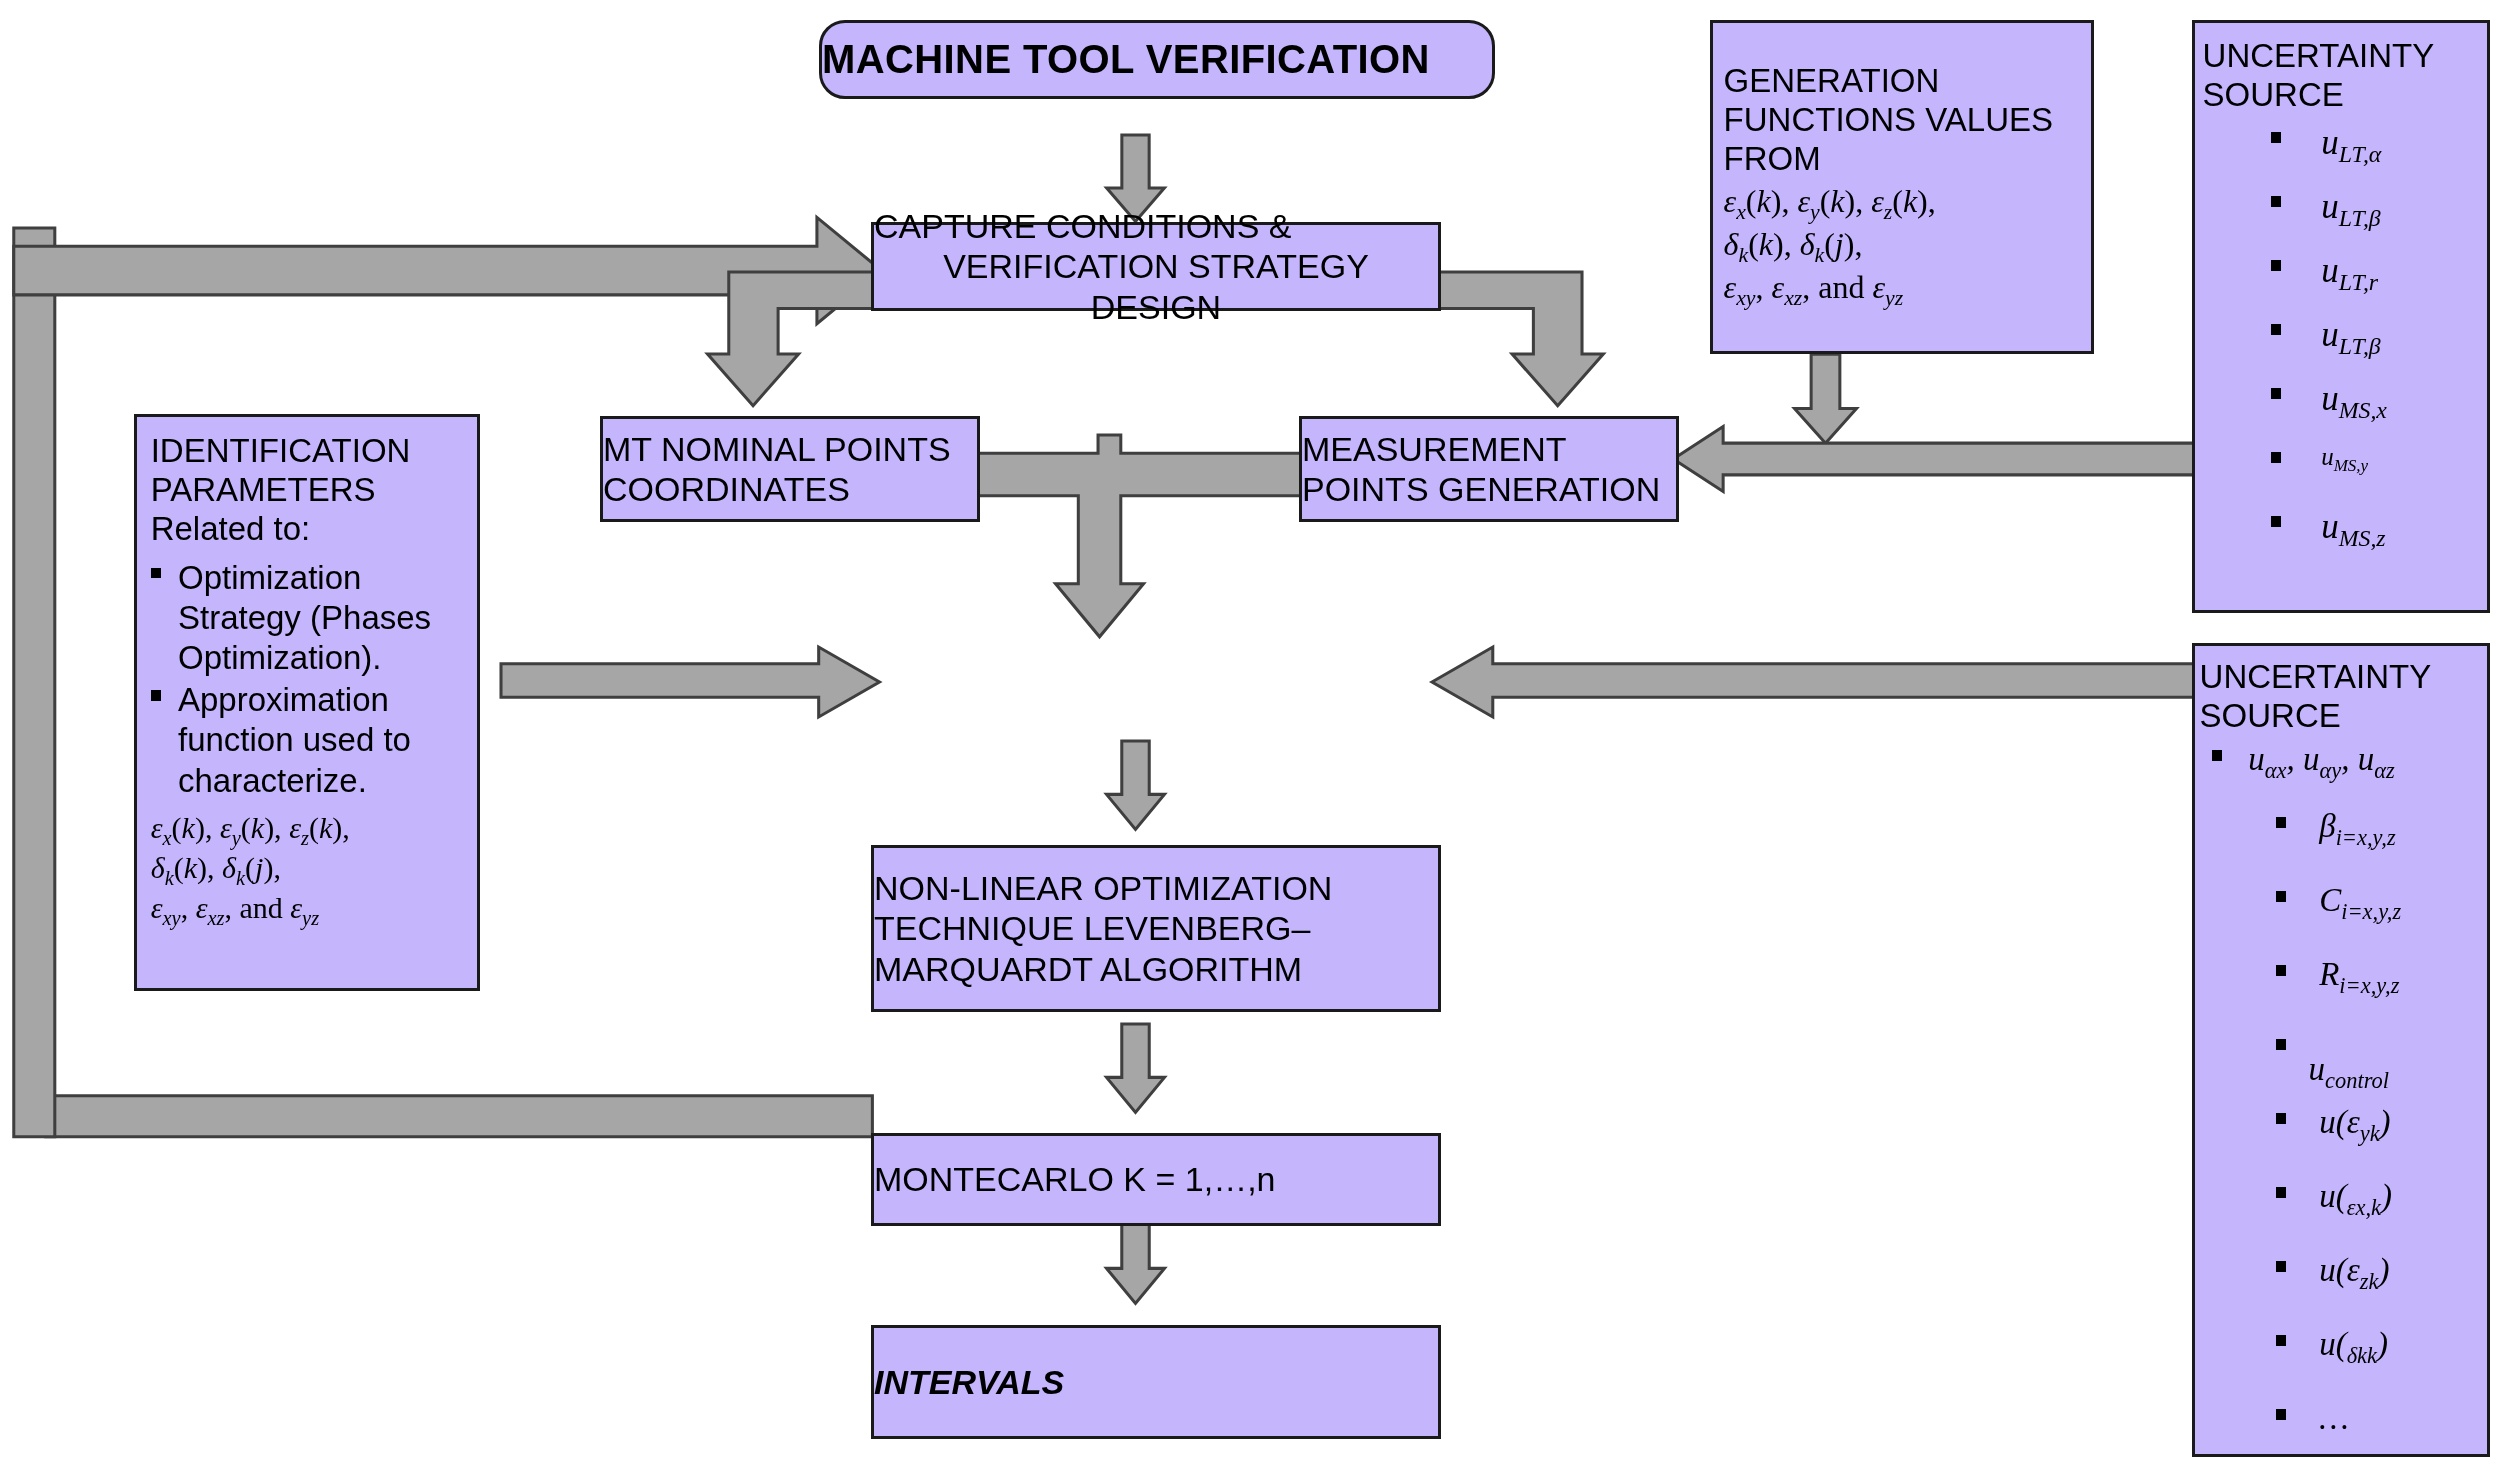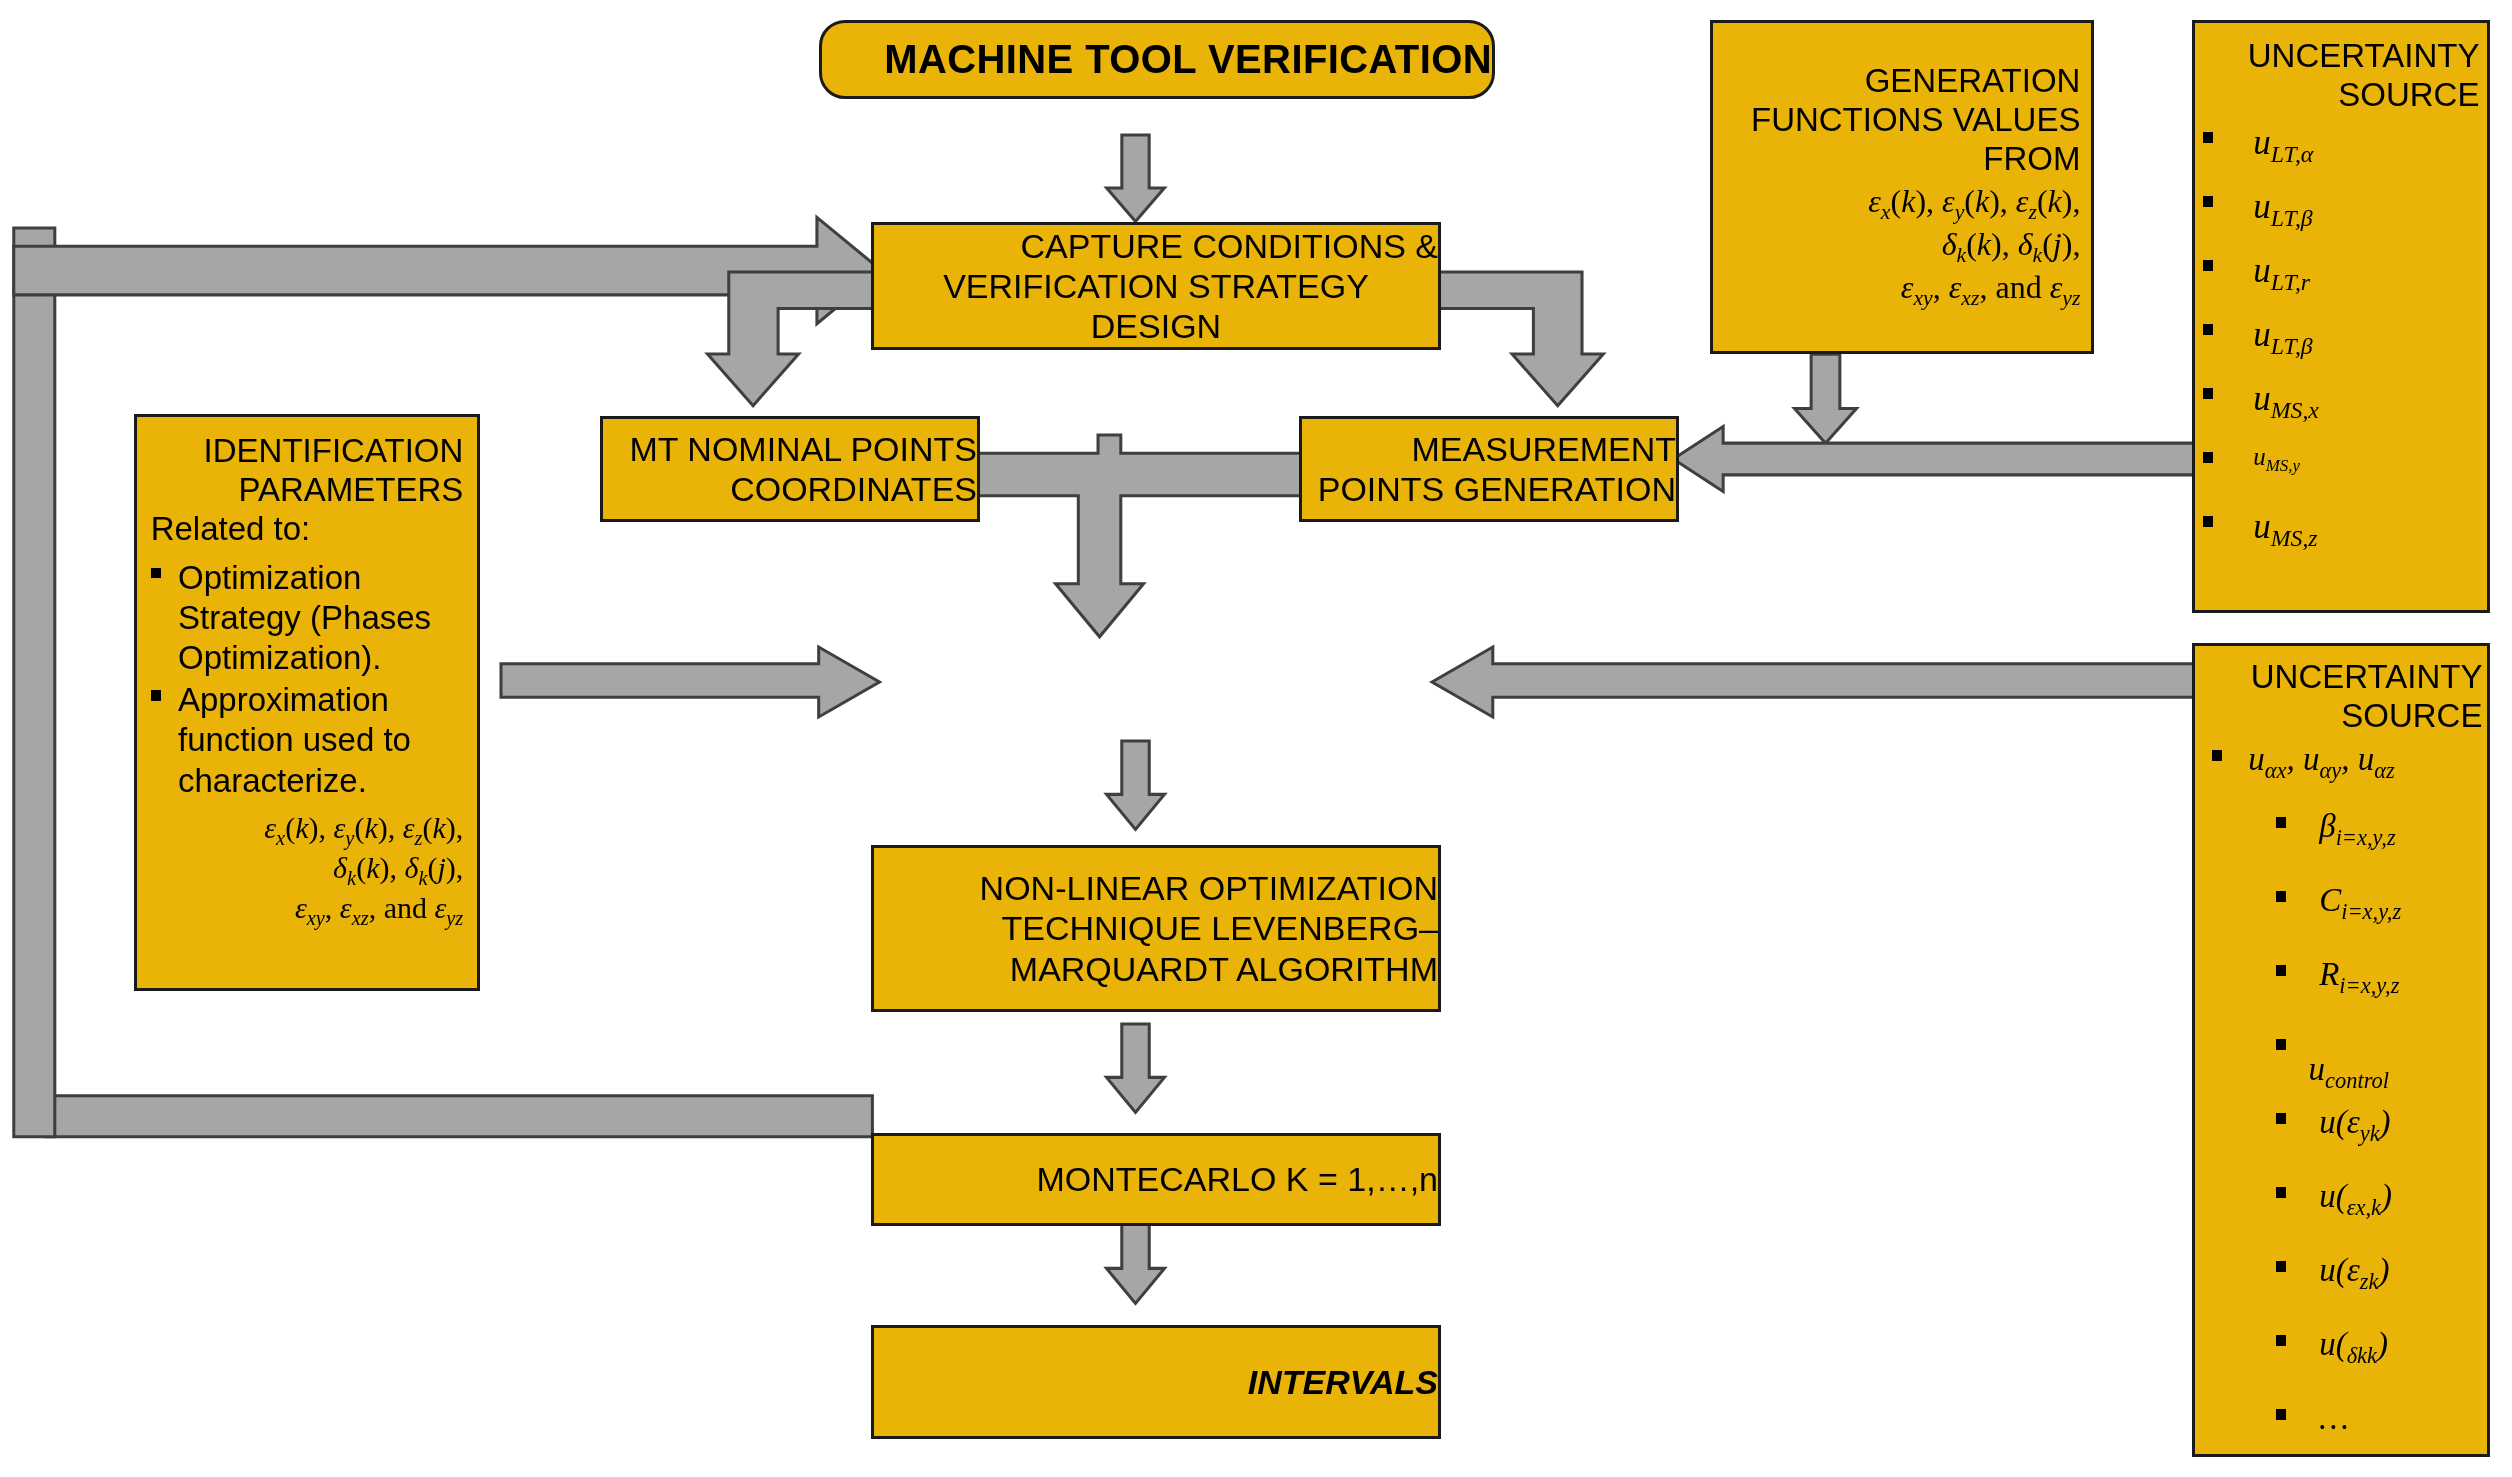--- a/index.html
+++ b/index.html
@@ -1,22 +1,22 @@
 <!DOCTYPE html>
 <html style="font-size:12px"><head>
 <meta charset="utf-8">
 <style>
   html,body{margin:0;padding:0;background:#ffffff;}
   body{font-family:"Liberation Sans", sans-serif;color:#000;}
   #stage{position:relative;width:2512px;height:1478px;background:#fff;overflow:hidden;}
 
   
-  .box{position:absolute;box-sizing:border-box;background:#eab308;
+  .box{position:absolute;box-sizing:border-box;background:#c4b5fd;
        border:3.8px solid #1a1a1a;display:flex;flex-direction:column;
-       align-items:flex-end;justify-content:center;text-align:center;
+       align-items:flex-start;justify-content:center;text-align:center;
        line-height:1.18;}
   .rounded{border-radius:26px;}
   .bold{font-weight:bold;}
   .ital{font-style:italic;font-weight:bold;}
 
   
   .arr{position:absolute;}
   .arr svg{display:block;overflow:visible;}
   .apath{fill:#a6a6a6;stroke:#3f3f3f;stroke-width:4;stroke-linejoin:miter;}
 
@@ -216,21 +216,21 @@
         <span class="bullet"></span>
         <span class="litext math" style="font-size:33px;padding-left:33px;">u(<sub>δkk</sub>)</span>
       </li>
       <li class="li" style="height:61px;padding-left:76px;">
         <span class="bullet"></span>
         <span class="litext math" style="font-size:33px;padding-left:33px;">…</span>
       </li>
     </ul>
   </div>
 
-  <div class="box" style="left:871px;top:222px;width:570px;height:128px;font-size:34px;">
+  <div class="box" style="left:871px;top:222px;width:570px;height:89px;font-size:34px;">
     <span>CAPTURE CONDITIONS &amp;</span>
     <span>VERIFICATION STRATEGY DESIGN</span>
   </div>
 
   <div class="box" style="left:134px;top:414px;width:346px;height:577px;font-size:33px;
               justify-content:flex-start;padding:15px 13.7px 7.6px 13.7px;">
     <span>IDENTIFICATION</span>
     <span>PARAMETERS</span>
     <span style="align-self:flex-start;">Related to:</span>
     <ul class="ulist" style="margin-top:9px;">

